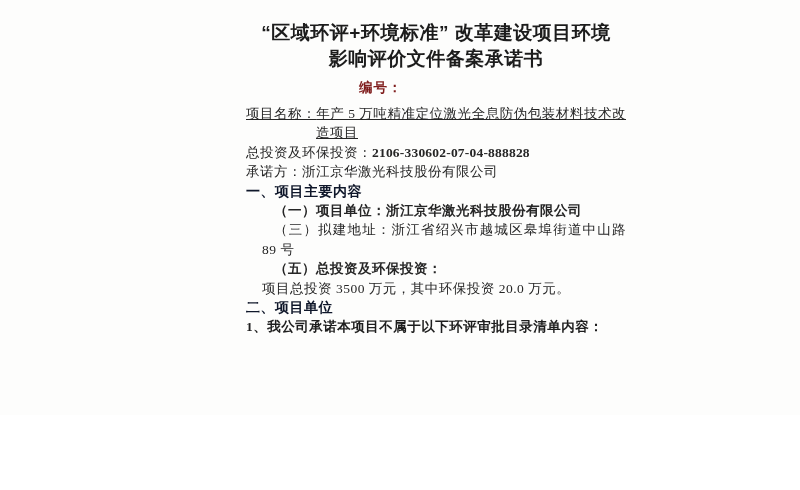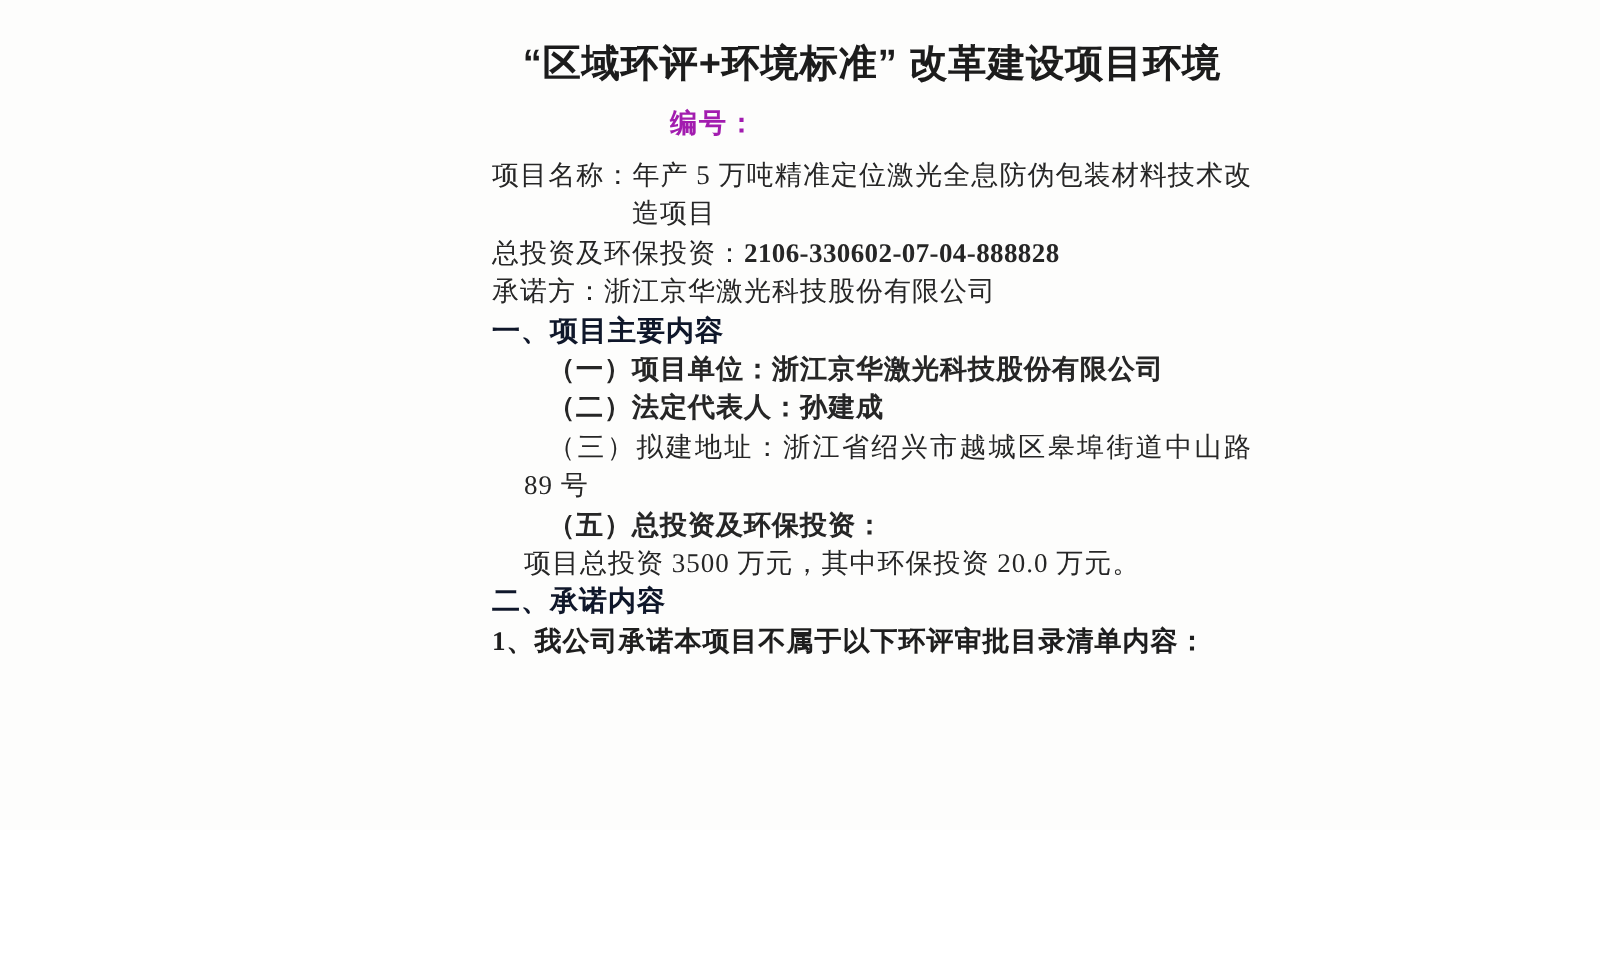--- a/index.html
+++ b/index.html
@@ -27,36 +27,36 @@
     text-align: center;
     font-family: "Liberation Sans", sans-serif;
     font-weight: bold;
     font-size: 19px;
     line-height: 26px;
     color: #1c1c1c;
     letter-spacing: 0.5px;
   }
   .title .tline { display: block; }
   .serial {
-    margin: 0 0 6px 89px;
+    margin: 0 0 6px 113px;
     font-weight: bold;
     font-size: 13.5px;
     line-height: 20px;
     letter-spacing: 1px;
-    color: #a21caf;
+    color: #7f1d1d;
   }
   .bodyline {
     font-size: 13.5px;
     line-height: 19.4px;
     letter-spacing: 0.5px;
     margin: 0;
     text-align: justify;
   }
   
-  .field-name   { padding-left: 70px; text-indent: -70px; }
+  .field-name   { padding-left: 70px; text-indent: -70px; text-decoration: underline; }
   .field-inline { padding-left: 0; }
   .num          { font-weight: bold; letter-spacing: 0.2px; }
   .sec-heading {
     font-family: "Liberation Sans", sans-serif;
     font-weight: bold;
     font-size: 14px;
     line-height: 19.4px;
     letter-spacing: 0.5px;
     color: #0f172a;
     margin: 0;
@@ -71,41 +71,41 @@
   }
 </style>
 </head>
 <body>
 
 <div class="canvas">
   <div class="doc">
 
     <h1 class="title">
       <span class="tline">“区域环评+环境标准” 改革建设项目环境</span>
+      <span class="tline">影响评价文件备案承诺书</span>
     </h1>
 
     <div class="serial">编号：</div>
 
     <p class="bodyline field-name"><span>项目名称：</span><span>年产 5 万吨精准定位激光全息防伪包装材料技术改造项目</span></p>
 
     <p class="bodyline field-inline"><span>总投资及环保投资：</span><span class="num">2106-330602-07-04-888828</span></p>
 
     <p class="bodyline field-inline"><span>承诺方：</span><span>浙江京华激光科技股份有限公司</span></p>
 
     <p class="sec-heading">一、项目主要内容</p>
 
     <p class="bodyline item">（一）项目单位：浙江京华激光科技股份有限公司</p>
 
-    <p class="bodyline item">（二）法定代表人：孙建成</p>
 
     <p class="bodyline item-wrap">（三）拟建地址：浙江省绍兴市越城区皋埠街道中山路 89 号</p>
 
 
     <p class="bodyline item">（五）总投资及环保投资：</p>
 
     <p class="bodyline subline">项目总投资 3500 万元，其中环保投资 20.0 万元。</p>
 
-    <p class="sec-heading">二、承诺内容</p>
+    <p class="sec-heading">二、项目单位</p>
 
     <p class="bodyline commit-item">1、我公司承诺本项目不属于以下环评审批目录清单内容：</p>
 
   </div>
 </div>
 
 </body></html>

